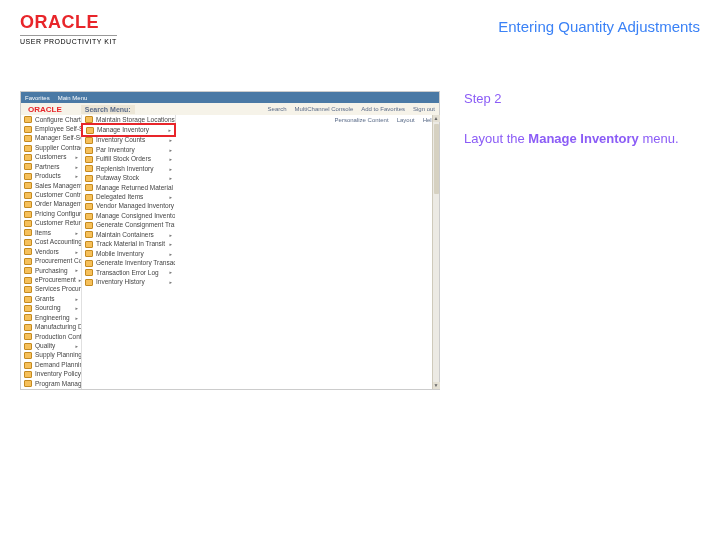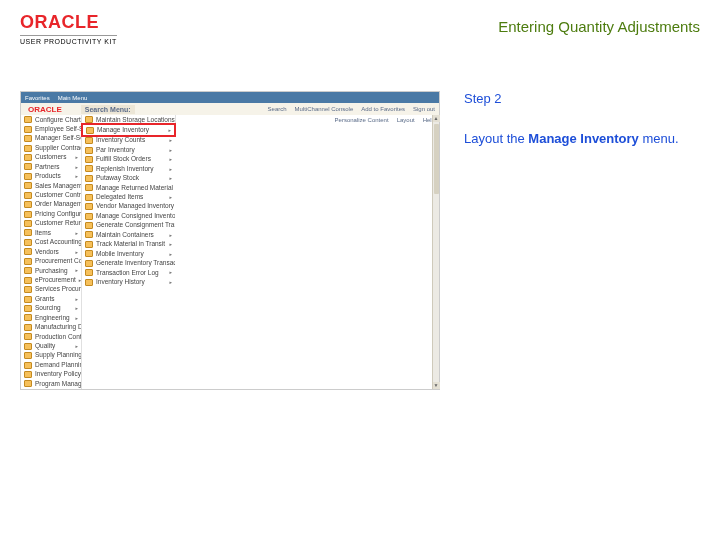--- a/index.html
+++ b/index.html
@@ -31,21 +31,21 @@
   .upk {
     font-size: 7px;
     letter-spacing: 0.5px;
     color: #000;
     border-top: 1px solid #999;
     padding-top: 2px;
     margin-top: 2px;
   }
   .title {
     font-size: 15px;
-    color: #4d7c0f;
+    color: #3b82f6;
     margin-top: 6px;
   }
   .content {
     display: flex;
     margin-top: 40px;
   }
   .screenshot-pane {
     width: 420px;
     margin-left: 20px;
     background: #fff;
@@ -140,21 +140,21 @@
   .highlight-target {
     border: 2px solid #e8252a;
     margin: -1px;
     position: relative;
     z-index: 2;
   }
   .instructions {
     margin-left: 24px;
     width: 240px;
     font-size: 13px;
-    color: #1d4ed8;
+    color: #8b5cf6;
   }
   .step-label {
     margin-bottom: 24px;
   }
   .instruction-text {
     line-height: 1.4;
   }
   .bold { font-weight: bold; }
   .scrollbar {
     position: absolute;

